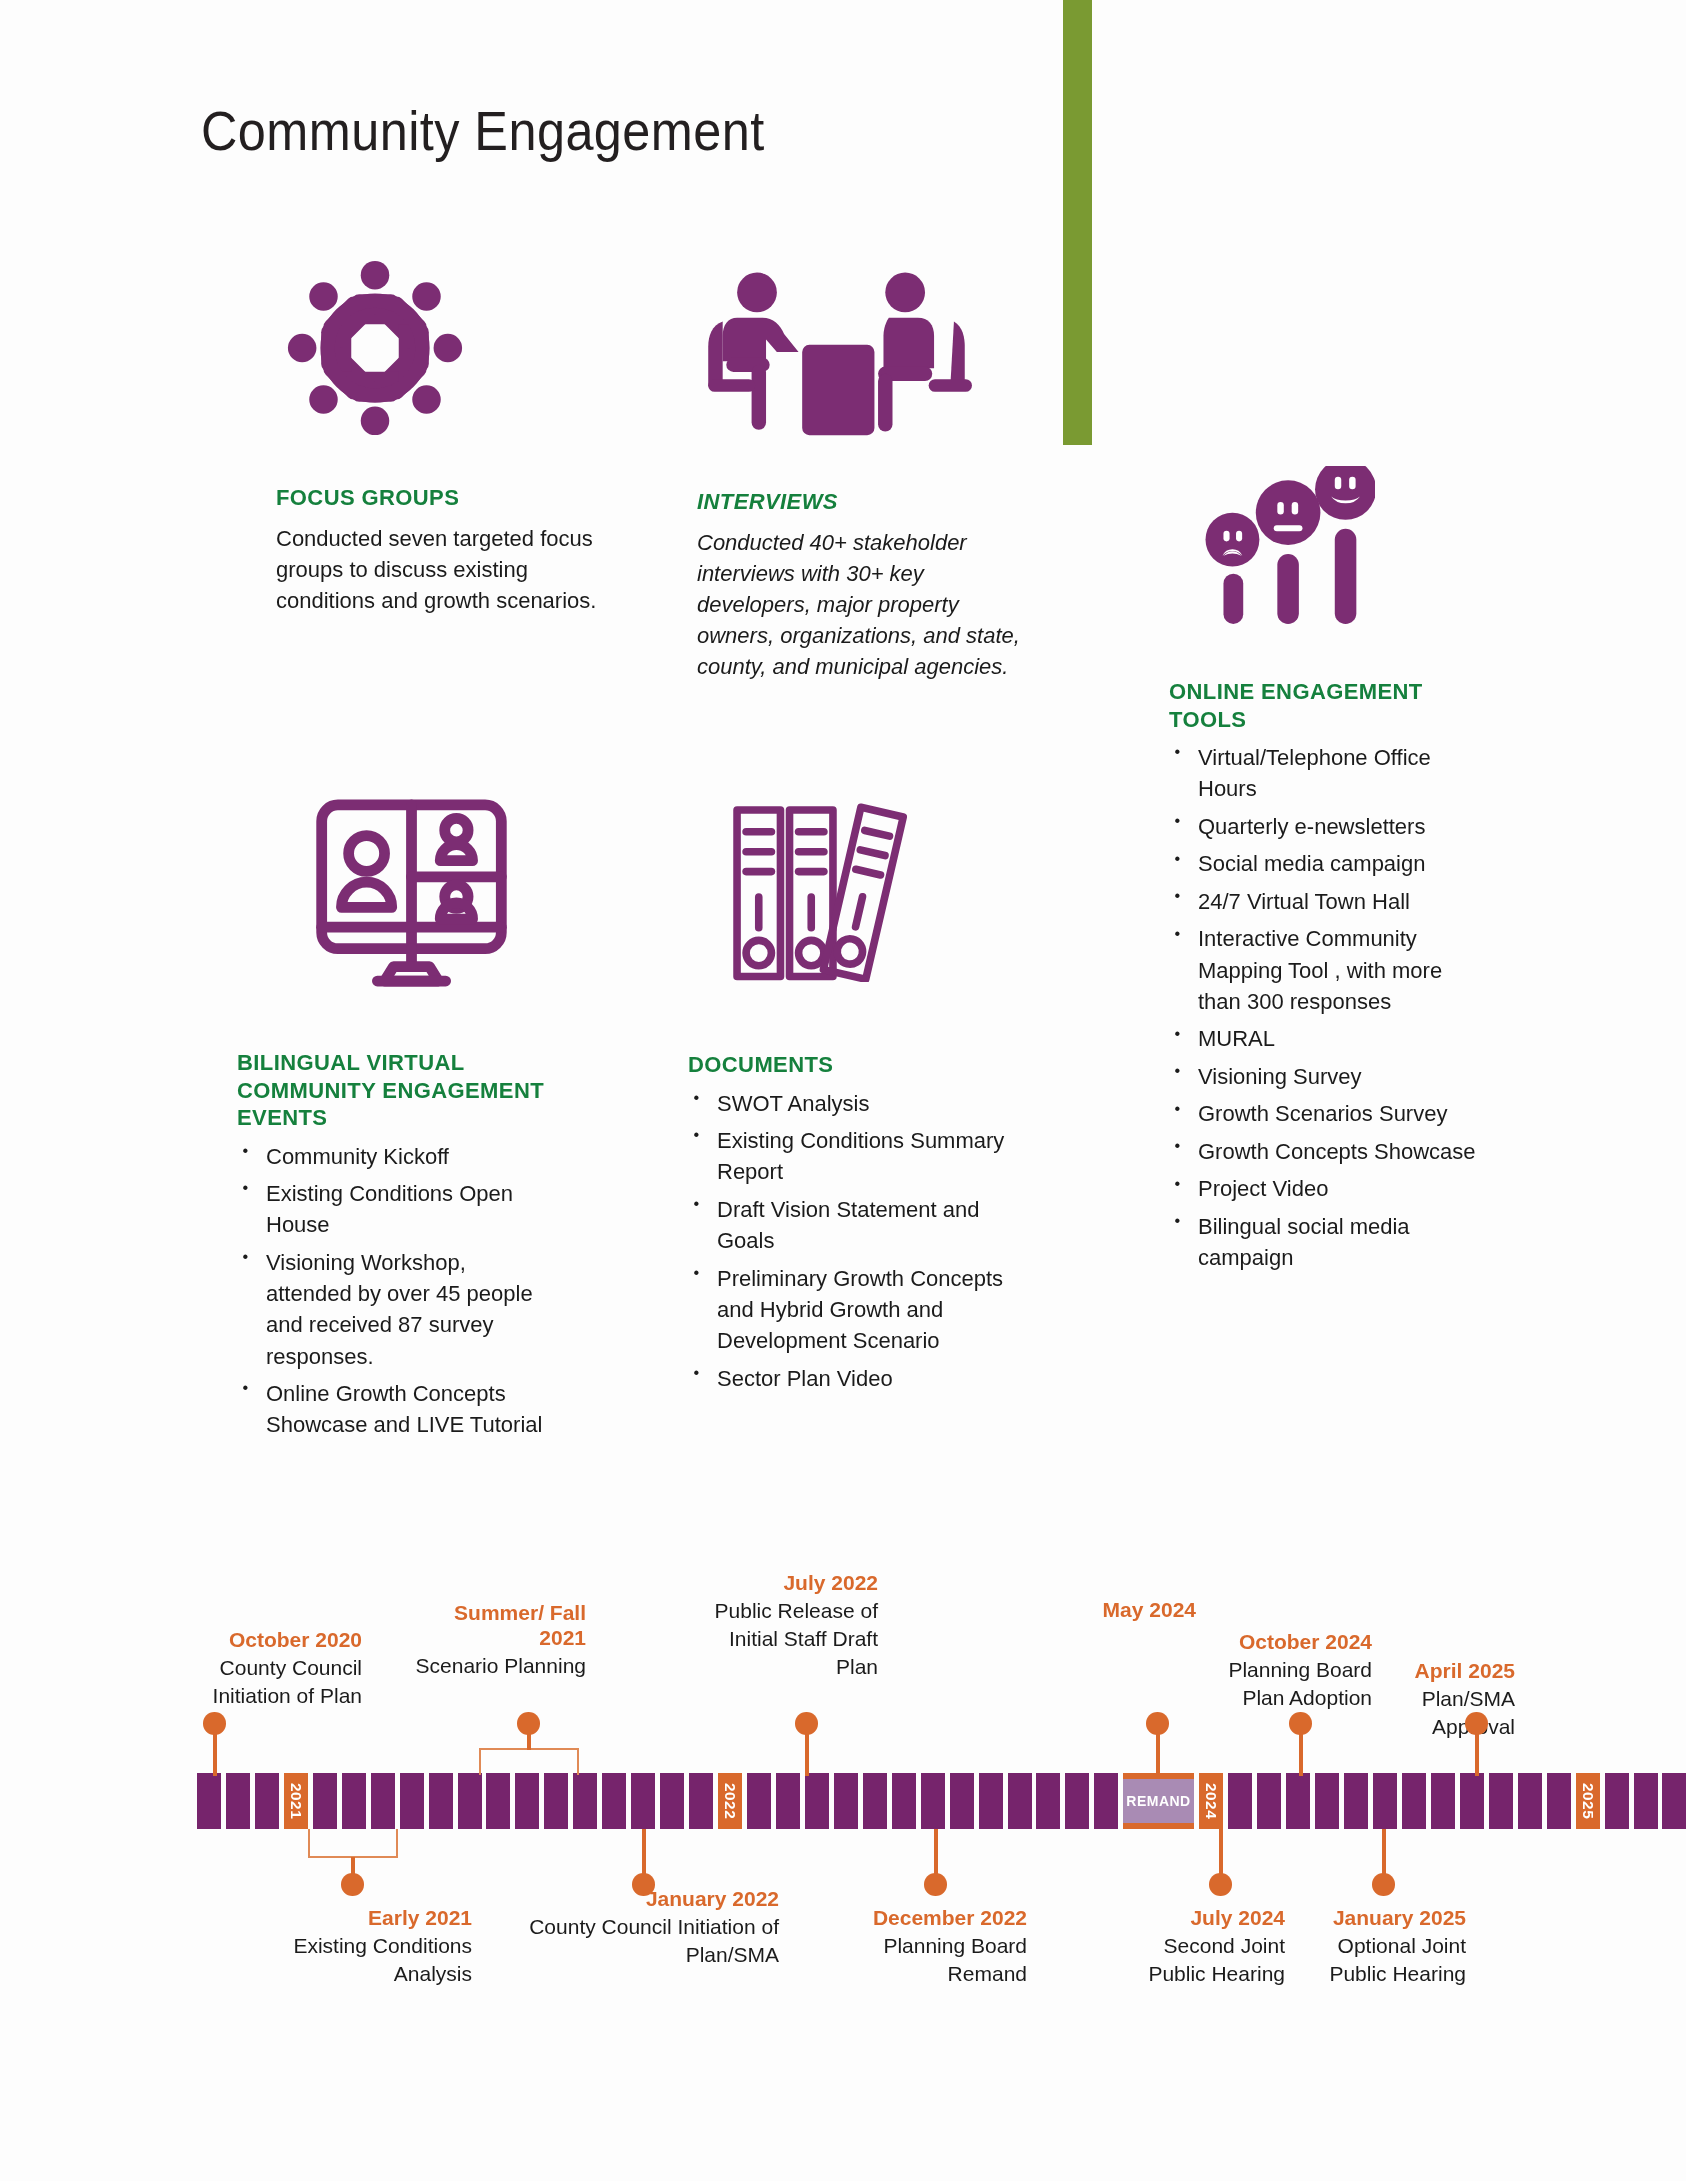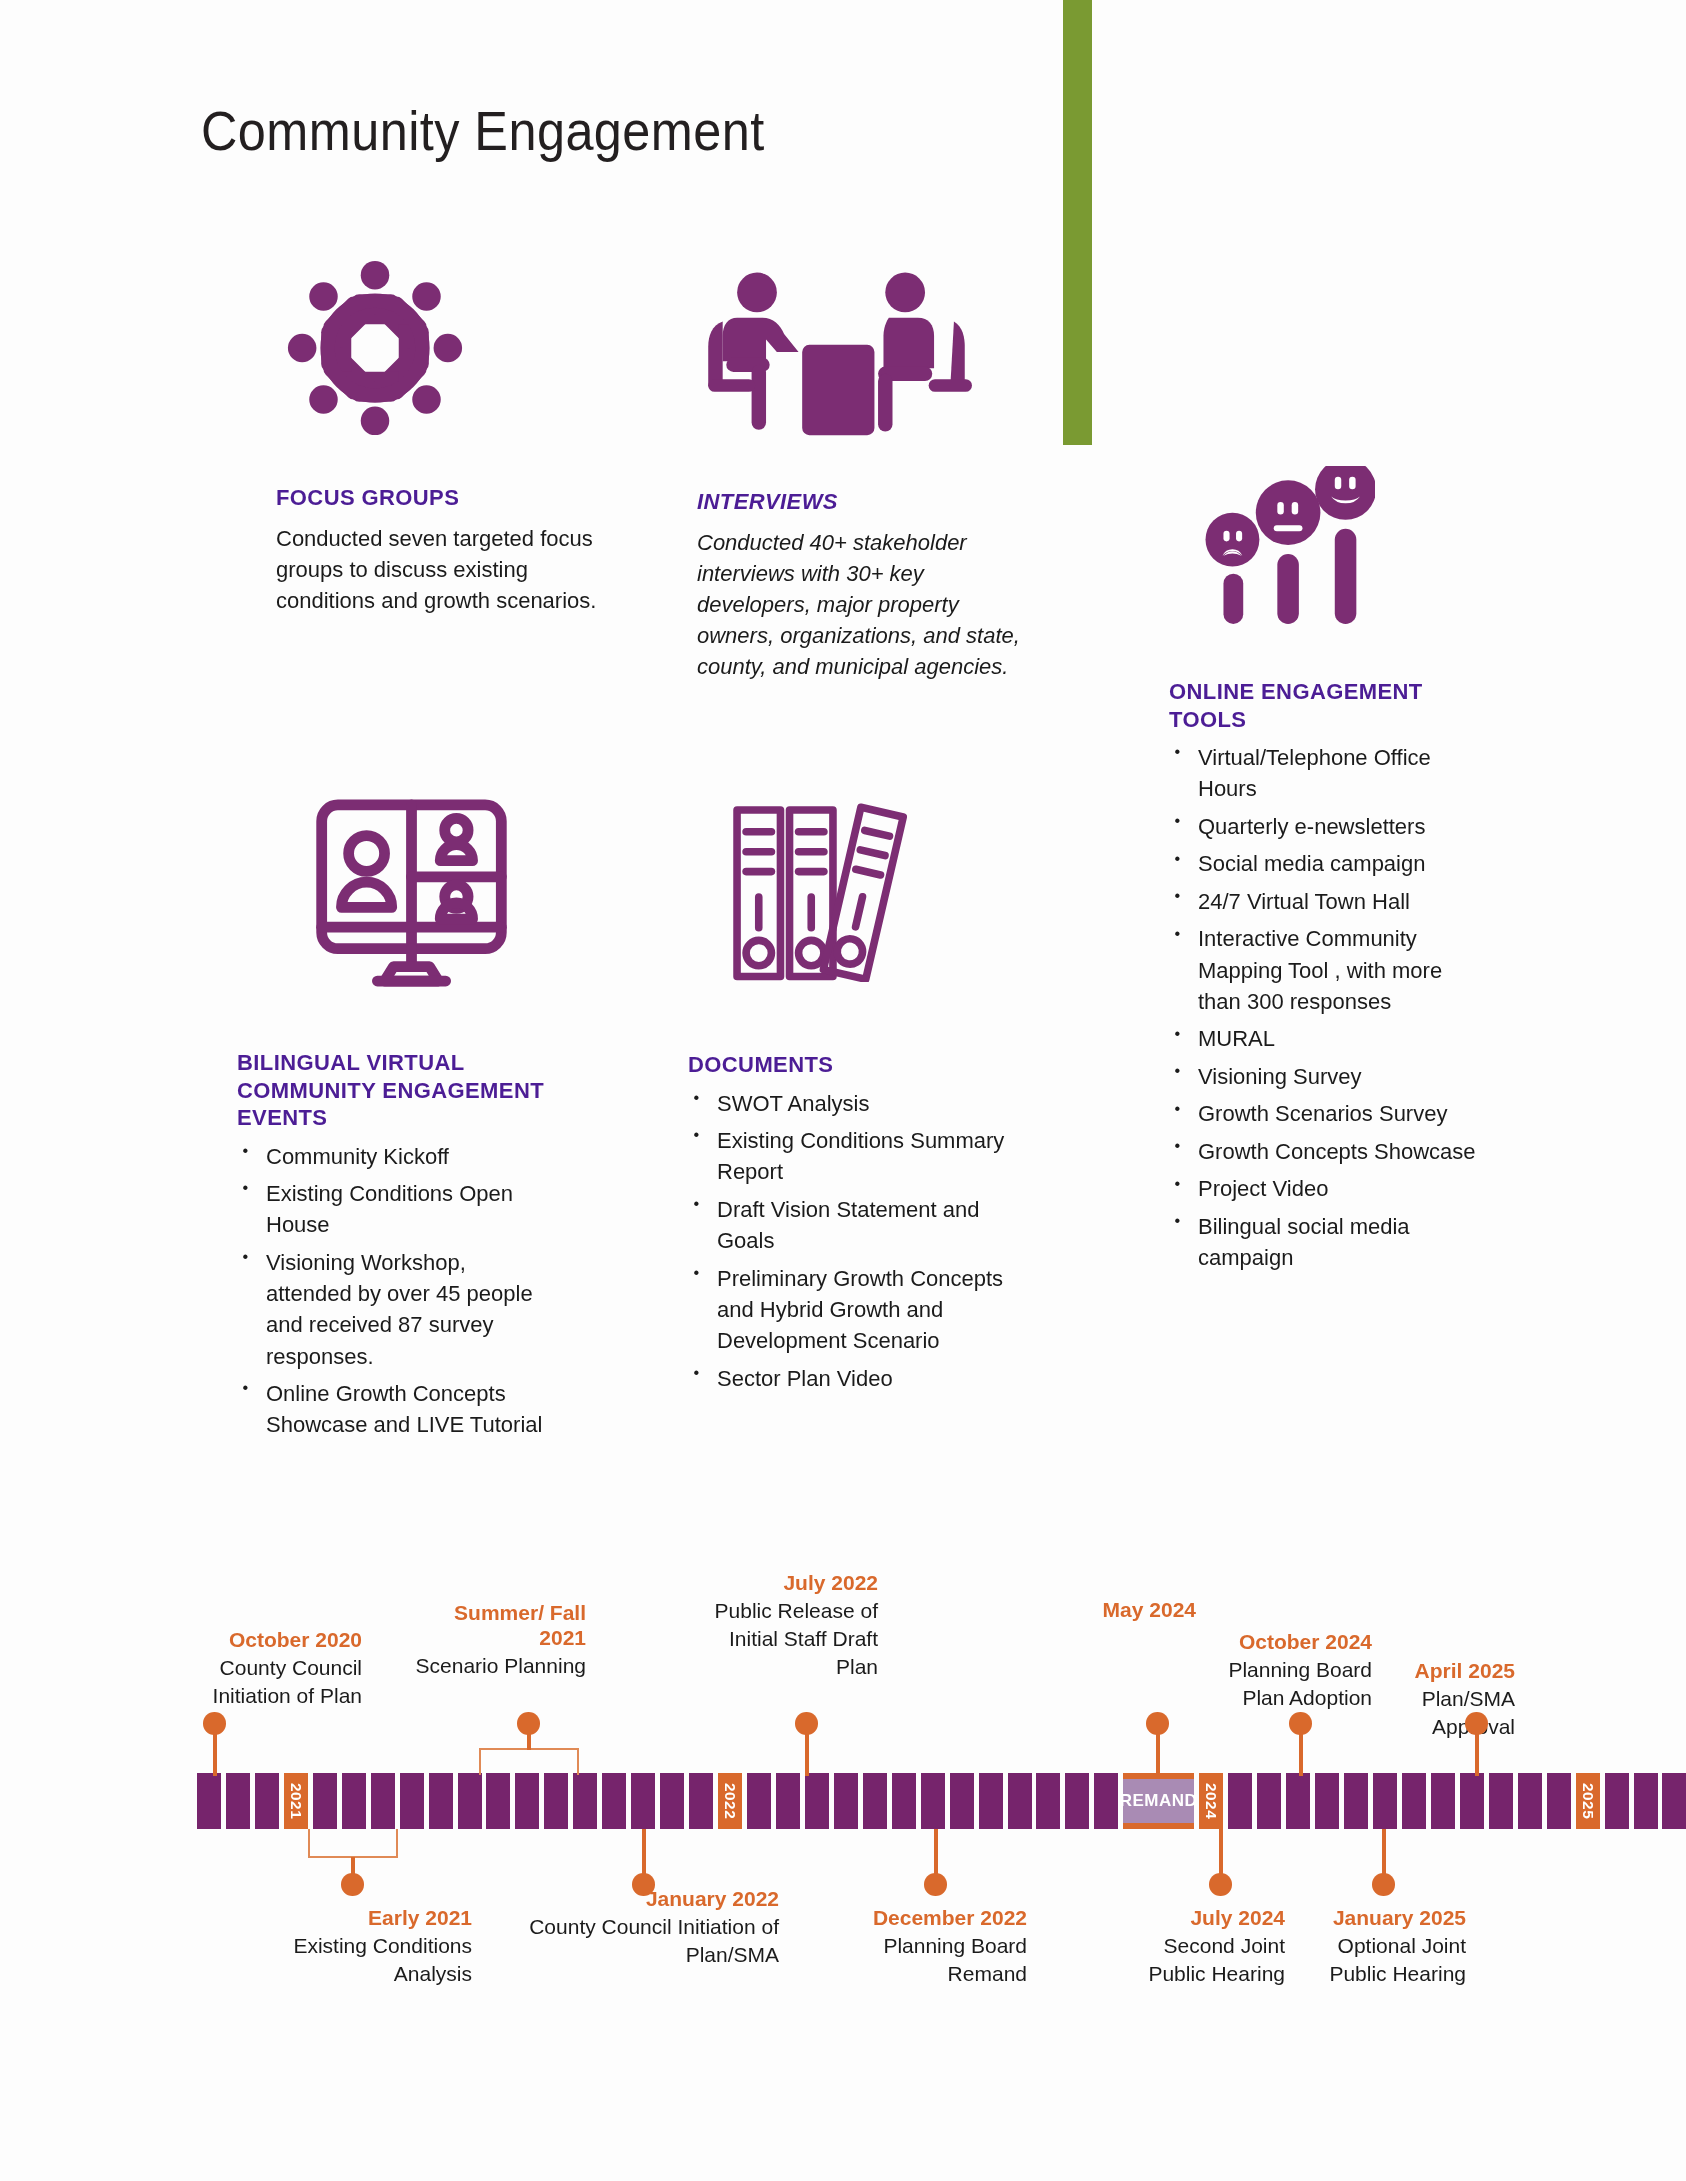--- a/index.html
+++ b/index.html
@@ -34,21 +34,21 @@
     font-size: 56px; font-weight: 300; color: #231f20;
     letter-spacing: 0.5px;
     font-family: "Liberation Sans", sans-serif;
     transform: scaleX(0.9); transform-origin: left center;
   }
 
   
   .block { position: absolute; }
   .block-title {
     font-size: 22px; font-weight: bold; letter-spacing: 0.4px;
-    color: #4c1d95; line-height: 1.25; text-transform: uppercase;
+    color: #15803d; line-height: 1.25; text-transform: uppercase;
   }
   .block-body {
     font-size: 22px; line-height: 1.42; color: #1b1b1b; margin-top: 11px;
   }
   ul.block-list { list-style: none; margin-top: 9px; }
   ul.block-list li {
     position: relative; padding-left: 29px; font-size: 22px;
     line-height: 1.42; margin-bottom: 6.3px; color:#1b1b1b;
   }
   ul.block-list li::before {
@@ -65,21 +65,21 @@
     position:absolute; top:0; width: 23.5px; height: 56px; background: #76246c;
   }
   .seg.year {
     background: #d9692c; color: #ffffff; font-weight: bold; font-size: 15.4px;
     writing-mode: vertical-rl; text-align:center; letter-spacing: 0.5px;
     display:flex; align-items:center; justify-content:center;
   }
   .remand-box {
     position:absolute; top:0; height:56px; background: #a98bb4;
     border-top: 6.3px solid #d9692c; border-bottom: 6.3px solid #d9692c;
-    color:#ffffff; font-weight:bold; font-size: 17px; letter-spacing: 0.5px;
+    color:#ffffff; font-weight:bold; font-size: 14px; letter-spacing: 0.5px;
     display:flex; align-items:center; justify-content:center;
   }
 
   .tl-dot {
     position:absolute; width: 22.6px; height: 22.6px; border-radius:50%;
     background:#d9692c;
   }
   .tl-stem { position:absolute; width: 3.6px; background:#d9692c; }
   .tl-bracket { position:absolute; border:2.7px solid #e08a56; }
 

